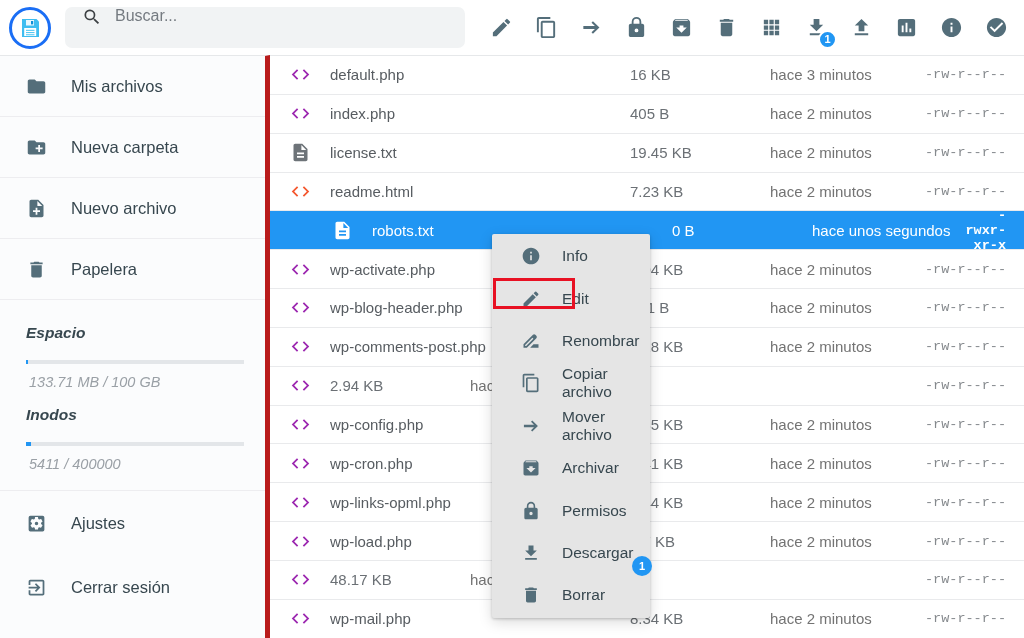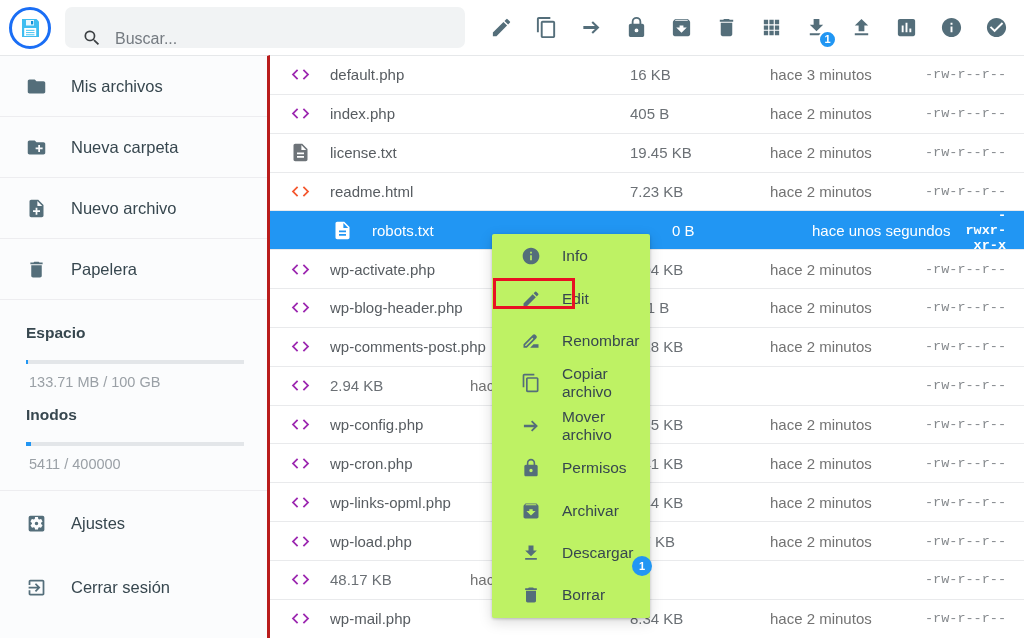--- a/index.html
+++ b/index.html
@@ -6,46 +6,46 @@
   html,body { width:1024px; height:638px; overflow:hidden; background:#fff;
               font-family:"Liberation Sans", sans-serif; }
 
   
   .header { position:absolute; top:0; left:0; width:1024px; height:55px;
             background:#fff; display:flex; align-items:center; z-index:10; }
   .logo { width:42px; height:42px; margin-left:9px; border:3px solid #1a6ef5;
           border-radius:50%; background:#fff; display:flex; align-items:center;
           justify-content:center; flex:0 0 auto; }
   .searchbar { margin-left:14px; width:400px; height:41px; background:#f1f3f4;
-               border-radius:7px; display:flex; align-items:flex-end;
+               border-radius:7px; display:flex; align-items:flex-start;
                padding-left:17px; gap:13px; }
   .searchbar svg { width:20px; height:20px; fill:#3c4043; flex:0 0 auto; }
   .searchbar input { border:none; outline:none; background:transparent;
                      font-size:16px; color:#5f6368; width:320px;
                      font-family:"Liberation Sans", sans-serif; }
   .searchbar input::placeholder { color:#747a80; }
   .toolbar { margin-left:auto; display:flex; align-items:center; gap:21px;
              padding-right:16px; }
   .tbtn { width:24px; height:24px; position:relative; cursor:pointer;
           display:flex; align-items:center; justify-content:center; }
   .tbtn svg { width:23px; height:23px; fill:#546e7a; }
   .tbadge { position:absolute; right:-9px; bottom:-9px; width:19px; height:19px;
             border-radius:50%; color:#fff; font-size:11px; font-weight:bold;
             display:flex; align-items:center; justify-content:center;
             border:2px solid #fff; }
 
   
   .sidebar { position:absolute; top:55px; left:0; width:270px; height:583px;
              background:#fbfcfd; border-top:1px solid #e6e8ea;
-             border-right:3px solid #b91c1c; }
+             border-right:5px solid #b91c1c; }
   .sitem { height:61px; display:flex; align-items:center; padding-left:26px;
            gap:24px; border-bottom:1px solid #ededf0; color:#37474f;
            font-size:16.5px; cursor:pointer; }
   .sitem svg { width:21px; height:21px; fill:#546e7a; flex:0 0 auto; }
-  .stats { padding:16px 26px 2px 26px; }
+  .stats { padding:16px 26px 2px 26px;font-style:italic; }
   .stats .shead { font-size:15.5px; font-weight:bold; color:#37474f; margin:8px 0 18px; }
   .bar { width:218px; height:4px; background:#e3e6e9; }
   .bar .fill { height:4px; }
   .sval { font-size:14.5px; color:#9aa0a6; margin:10px 3px 16px; }
   .sfooter { border-top:1px solid #ededf0; }
   .sfooter .sitem { border-bottom:none; height:64px; }
 
   
   .main { position:absolute; top:55px; left:270px; width:754px; height:450px;
           background:#fff; border-top:1px solid #e6e8ea; }
@@ -61,21 +61,21 @@
              font-family:"Liberation Mono","DejaVu Sans Mono",monospace;
              font-size:13.5px; color:#85898d; letter-spacing:0; }
   .ic-purple { fill:#9c27b0; } .ic-orange { fill:#f4572e; }
   .ic-gray { fill:#6d7378; } .ic-white { fill:#ffffff; }
   .row.selected { color:#fff;padding-left:42px; }
   .row.selected .c-name, .row.selected .c-size, .row.selected .c-time { color:#fff; }
   .row.selected .c-perms { color:#fff; font-weight:bold; }
 
   
   .menu { position:absolute; left:222px; top:178px; width:158px;
-          background:#bef264; border-radius:2px; z-index:20;
+          background:#e5e5e5; border-radius:2px; z-index:20;
           box-shadow:0 1px 3px rgba(0,0,0,.2), 0 4px 14px rgba(0,0,0,.15);
           padding:1px 8px; }
   .mitem { height:42.4px; display:flex; align-items:center; padding-left:21px;
            gap:21px; font-size:15.5px; color:#37474f; cursor:pointer;
            position:relative; }
   .mitem svg { width:20px; height:20px; fill:#546e7a; flex:0 0 auto; }
   .annotation-box { position:absolute; left:223px; top:222px; width:82px;
                     height:31px; border-style:solid; border-width:3px;
                     z-index:30; pointer-events:none; }
   .menu-badge { position:absolute; left:362px; top:500px; width:20px; height:20px;
@@ -480,29 +480,29 @@
       <span>Copiar archivo</span>
     </div>
     <div class="mitem">
       <svg>
           <use href="#i-arrow"></use>
         </svg>
       <span>Mover archivo</span>
     </div>
     <div class="mitem">
       <svg>
+          <use href="#i-archive"></use>
+        </svg>
+      <span>Archivar</span>
+    </div>
+    <div class="mitem">
+      <svg>
           <use href="#i-lock"></use>
         </svg>
       <span>Permisos</span>
-    </div>
-    <div class="mitem">
-      <svg>
-          <use href="#i-archive"></use>
-        </svg>
-      <span>Archivar</span>
     </div>
     <div class="mitem">
       <svg>
           <use href="#i-download"></use>
         </svg>
       <span>Descargar</span>
     </div>
     <div class="mitem">
       <svg>
           <use href="#i-trash"></use>

